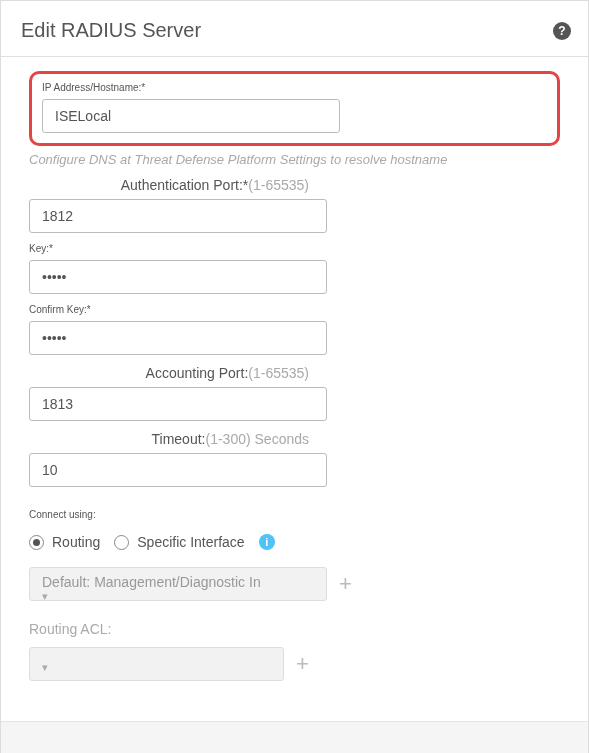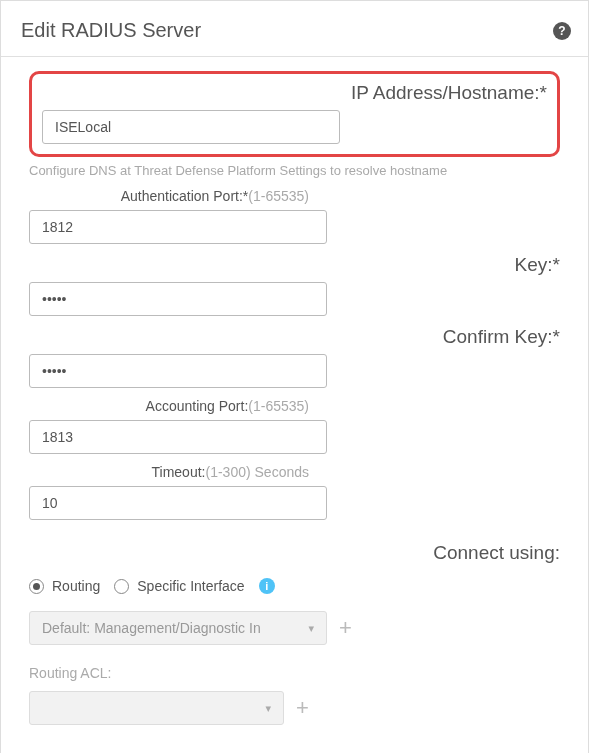--- a/index.html
+++ b/index.html
@@ -44,32 +44,32 @@
     padding: 14px 28px 20px 28px;
   }
   .highlight-box {
     border: 3px solid #e34545;
     border-radius: 10px;
     padding: 8px 10px 10px 10px;
     margin-bottom: 6px;
   }
   .field-label {
     color: #555;
-    font-size: 19px;
+    font-size: 10px;
     margin-bottom: 6px;
     margin-top: 10px;
-    text-align: right;
   }
   .field-hint {
     color: #a9a9a9;
     float: right;
     font-size: 14px;
   }
   .field-note {
     color: #a9a9a9;
+    font-style: italic;
     font-size: 13px;
     margin-bottom: 4px;
   }
   input.text-input, .select-box {
     width: 298px;
     height: 34px;
     padding: 6px 12px;
     border: 1px solid #bbb;
     border-radius: 3px;
     font-size: 14px;
@@ -129,23 +129,24 @@
     display: flex;
     align-items: center;
     gap: 12px;
     margin-bottom: 20px;
   }
   .select-box.disabled {
     background: #f2f2f2;
     color: #999;
     border: 1px solid #ddd;
     display: flex;
-    align-items: center;
+    align-items: flex-start;
     justify-content: space-between;
     pointer-events: none;
+    flex-direction: column;
   }
   .chev {
     font-size: 11px;
     color: #aaa;
   }
   .plus {
     font-size: 22px;
     color: #bbb;
     font-weight: 300;
     line-height: 1;

